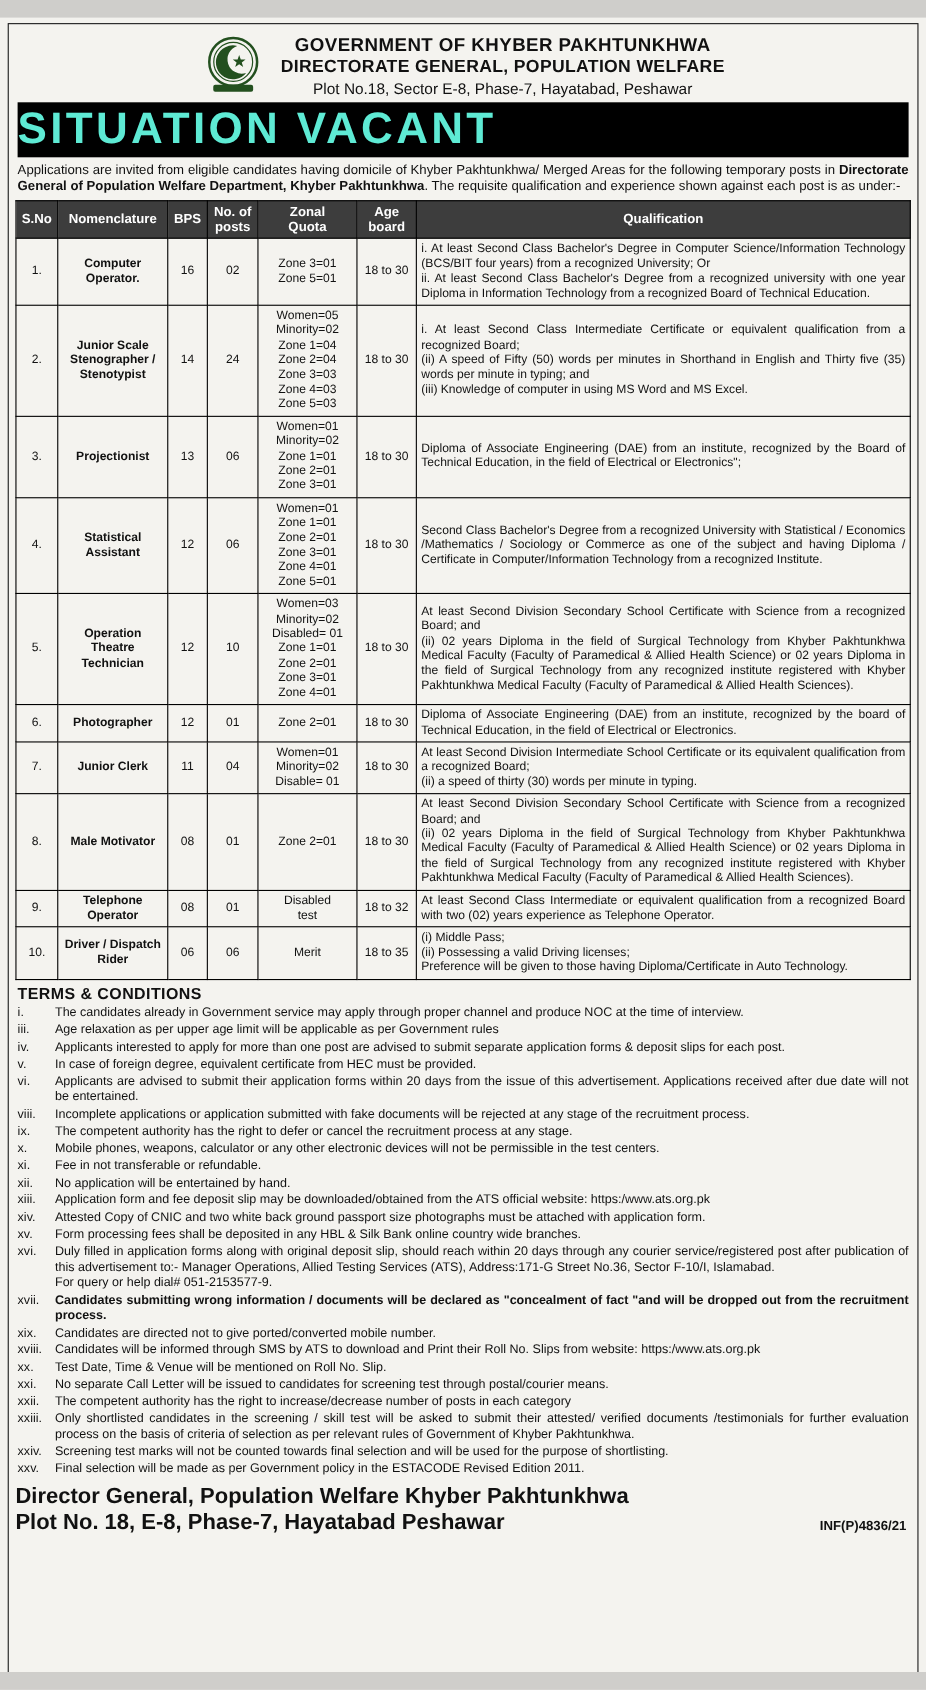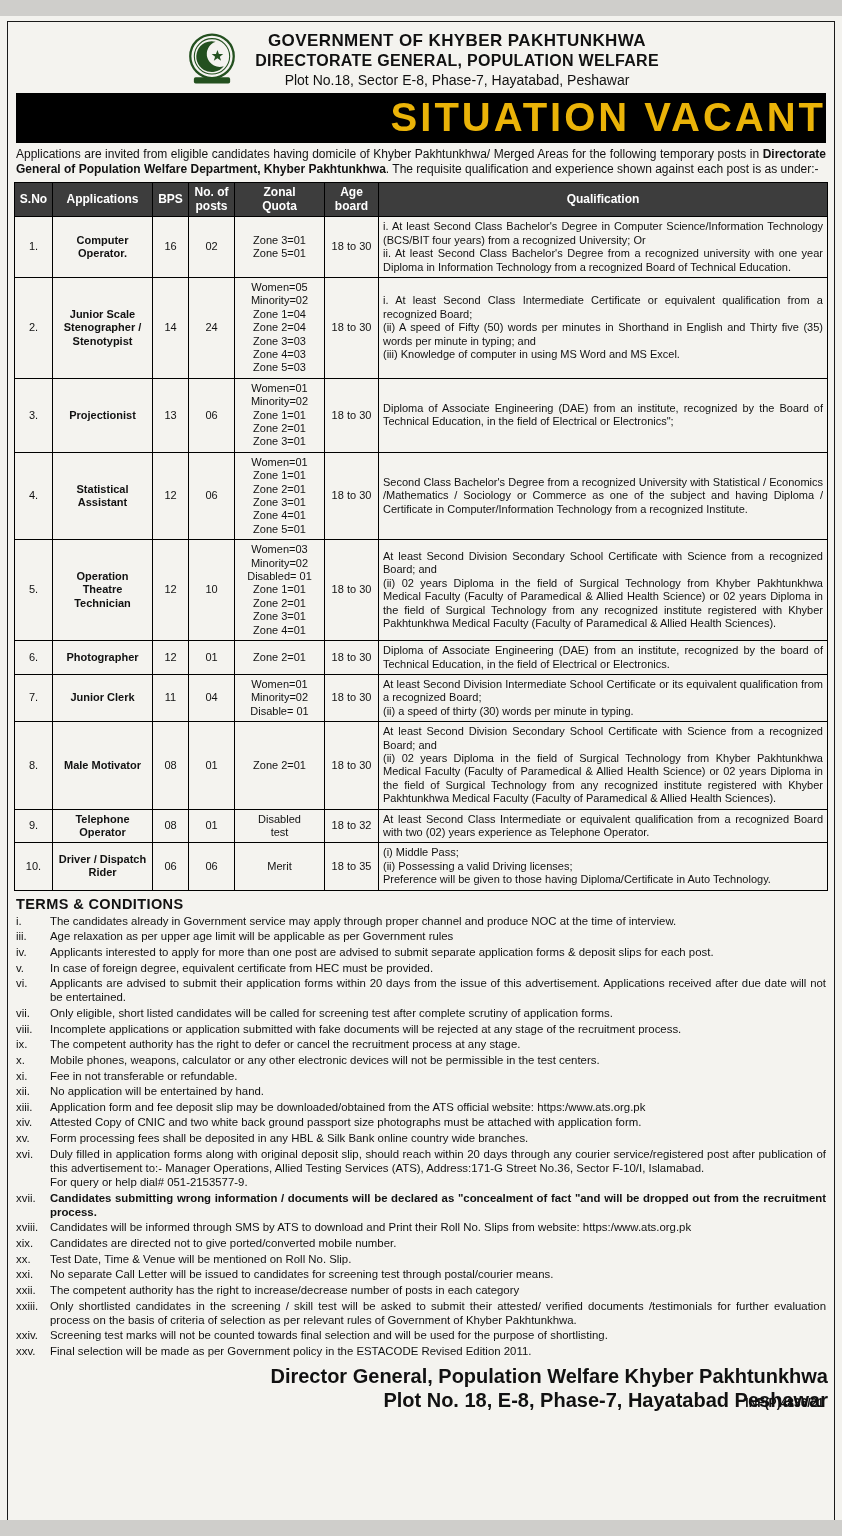--- a/index.html
+++ b/index.html
@@ -14,21 +14,21 @@
   }
   
   .header { display:flex; align-items:center; justify-content:center; gap:14px; padding:4px 0 3px 0; }
   .emblem { width:58px; height:58px; flex:none; }
   .header-text { text-align:center; }
   .h-line1 { font-size:17px; font-weight:bold; letter-spacing:.4px; }
   .h-line2 { font-size:16px; font-weight:bold; letter-spacing:.3px; margin-top:1px; }
   .h-line3 { font-size:14px; font-weight:500; margin-top:2px; }
   
   .banner {
-    background:#000; color:#eab308; text-align:right;
+    background:#000; color:#5eead4; text-align:left;
     font-size:40px; font-weight:bold; letter-spacing:3px;
     line-height:1.05; padding:3px 0 5px 0; margin:2px 2px 3px 2px;
   }
   
   .intro { font-size:12px; line-height:1.28; text-align:justify; padding:1px 2px 4px 2px; }
   .intro b { font-weight:bold; }
   
   table.posts { width:100%; border-collapse:collapse; table-layout:fixed; }
   table.posts th {
     background:#3d3d3d; color:#fff; border:1.3px solid #000;
@@ -47,21 +47,21 @@
   td.c-zonal { text-align:center; white-space:pre-line; font-size:10.8px; line-height:1.25; }
   td.c-qual { text-align:justify; white-space:pre-line; font-size:10.9px; line-height:1.24; vertical-align:top; }
   
   .terms-heading { font-size:14.5px; font-weight:bold; letter-spacing:.4px; margin:5px 0 2px 2px; }
   .terms { padding:0 2px; }
   .term { display:flex; font-size:11.4px; line-height:1.24; margin-bottom:1.5px; }
   .t-num { width:34px; flex:none; }
   .t-text { flex:1; white-space:pre-line; text-align:justify; }
   .term.bold .t-text { font-weight:bold; }
   
-  .footer { position:relative; text-align:right; padding:5px 0 2px 0; }
+  .footer { position:relative; text-align:left; padding:5px 0 2px 0; }
   .f-line1 { font-size:20px; font-weight:bold; }
   .f-line2 { font-size:20px; font-weight:bold; margin-top:1px; }
   .f-ref { position:absolute; right:4px; bottom:4px; font-size:12px; font-weight:bold;padding-left:28px; }
   
   .below { position:relative; height:22px; }
   .press-mark { position:absolute; right:6px; top:2px; font-size:10.5px; font-weight:bold; }
   .reg-line { position:absolute; left:18px; top:12px; width:60px; height:2px; background:#222; }
 </style>
 </head>
 <body>
@@ -94,21 +94,21 @@
           <col class="w-nom">
           <col class="w-bps">
           <col class="w-posts">
           <col class="w-zonal">
           <col class="w-age">
           <col>
       </colgroup>
       <thead>
         <tr>
           <th>S.No</th>
-          <th>Applications</th>
+          <th>Nomenclature</th>
           <th>BPS</th>
           <th>No. of
 posts</th>
           <th>Zonal
 Quota</th>
           <th>Age
 board</th>
           <th>Qualification</th>
         </tr>
       </thead>
@@ -255,24 +255,20 @@
         </div>
       <div class="term">
           <span class="t-num">v.</span>
           <span class="t-text">In case of foreign degree, equivalent certificate from HEC must be provided.</span>
         </div>
       <div class="term">
           <span class="t-num">vi.</span>
           <span class="t-text">Applicants are advised to submit their application forms within 20 days from the issue of this advertisement. Applications received after due date will not be entertained.</span>
         </div>
       <div class="term">
-          <span class="t-num">vii.</span>
-          <span class="t-text">Only eligible, short listed candidates will be called for screening test after complete scrutiny of application forms.</span>
-        </div>
-      <div class="term">
           <span class="t-num">viii.</span>
           <span class="t-text">Incomplete applications or application submitted with fake documents will be rejected at any stage of the recruitment process.</span>
         </div>
       <div class="term">
           <span class="t-num">ix.</span>
           <span class="t-text">The competent authority has the right to defer or cancel the recruitment process at any stage.</span>
         </div>
       <div class="term">
           <span class="t-num">x.</span>
           <span class="t-text">Mobile phones, weapons, calculator or any other electronic devices will not be permissible in the test centers.</span>
@@ -300,26 +296,26 @@
       <div class="term">
           <span class="t-num">xvi.</span>
           <span class="t-text">Duly filled in application forms along with original deposit slip, should reach within 20 days through any courier service/registered post after publication of this advertisement to:- Manager Operations, Allied Testing Services (ATS), Address:171-G Street No.36, Sector F-10/I, Islamabad.
 For query or help dial# 051-2153577-9.</span>
         </div>
       <div class="term bold">
           <span class="t-num">xvii.</span>
           <span class="t-text">Candidates submitting wrong information / documents will be declared as "concealment of fact "and will be dropped out from the recruitment process.</span>
         </div>
       <div class="term">
+          <span class="t-num">xix.</span>
+          <span class="t-text">Candidates are directed not to give ported/converted mobile number.</span>
+        </div>
+      <div class="term">
           <span class="t-num">xviii.</span>
           <span class="t-text">Candidates will be informed through SMS by ATS to download and Print their Roll No. Slips from website: https:/www.ats.org.pk</span>
-        </div>
-      <div class="term">
-          <span class="t-num">xix.</span>
-          <span class="t-text">Candidates are directed not to give ported/converted mobile number.</span>
         </div>
       <div class="term">
           <span class="t-num">xx.</span>
           <span class="t-text">Test Date, Time &amp; Venue will be mentioned on Roll No. Slip.</span>
         </div>
       <div class="term">
           <span class="t-num">xxi.</span>
           <span class="t-text">No separate Call Letter will be issued to candidates for screening test through postal/courier means.</span>
         </div>
       <div class="term">

